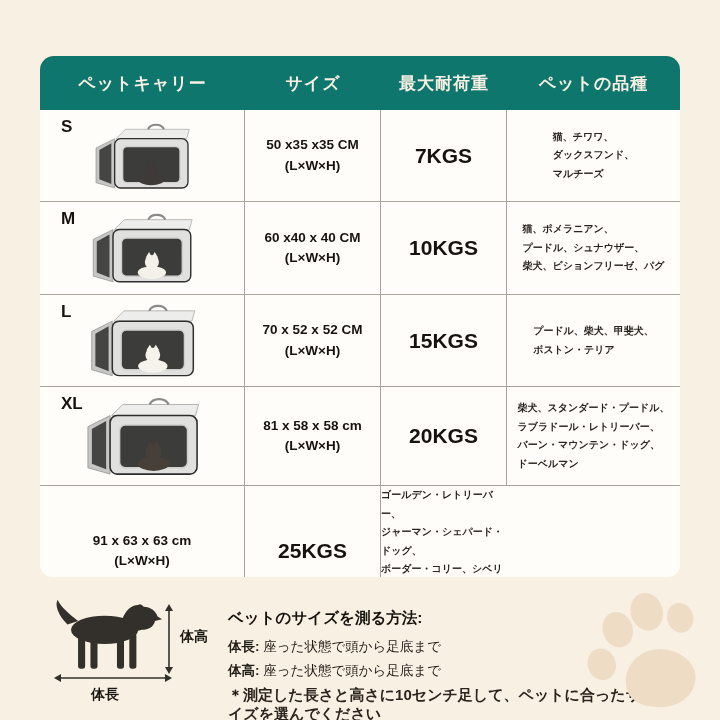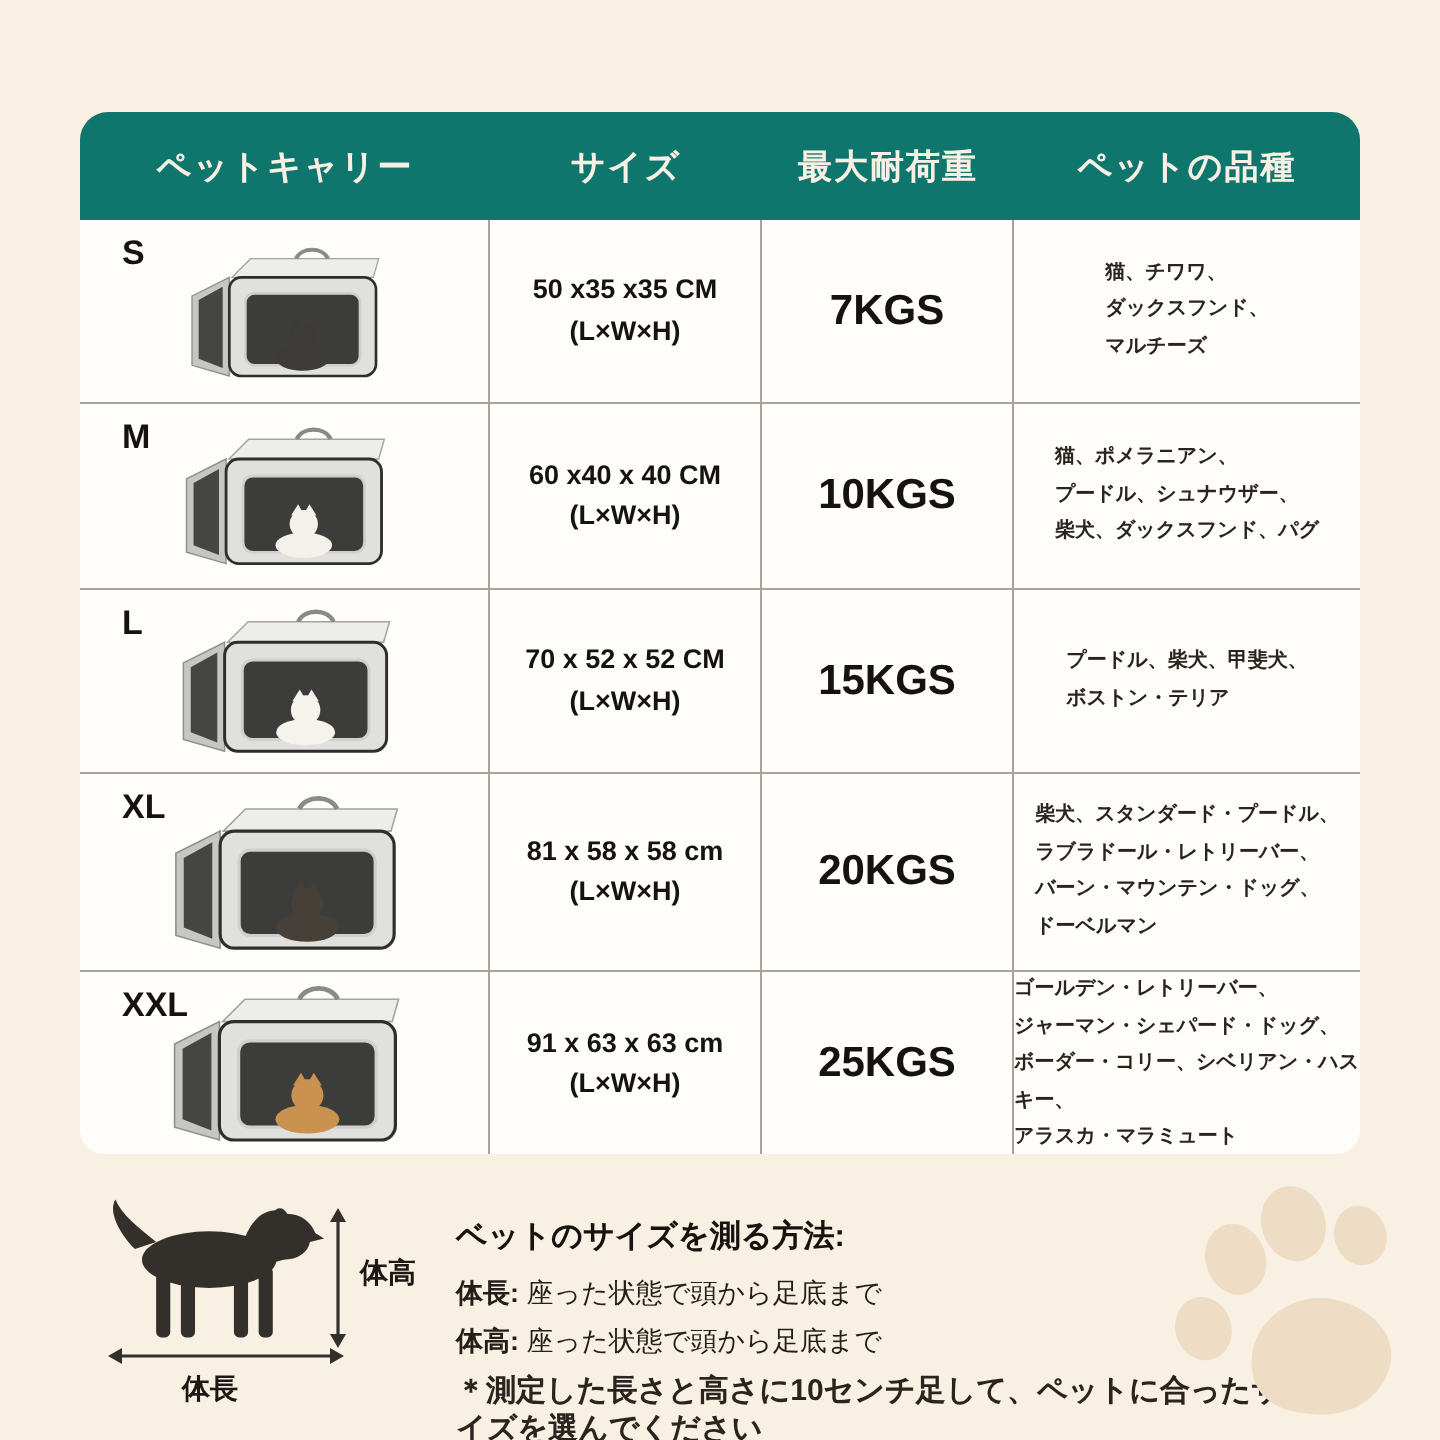--- a/index.html
+++ b/index.html
@@ -148,21 +148,21 @@
             <div>60 x40 x 40 CM</div>
             <div>(L×W×H)</div>
           </div>
         </div>
         <div class="cell">
           <div class="load">10KGS</div>
         </div>
         <div class="cell">
           <div class="breeds">猫、ポメラニアン、
 プードル、シュナウザー、
-柴犬、ダックスフンド、パグ</div>
+柴犬、ビションフリーゼ、パグ</div>
         </div>
       </div>
 
       <div class="trow row-l">
         <div class="cell">
           <span class="size-letter">L</span>
           <div class="carrier-wrap">
             <svg width="111" height="81" viewBox="0 0 150 110">
               <polygon points="6,40 34,26 34,100 6,92" fill="#c6c6c4" stroke="#8f8f8d" stroke-width="1"></polygon>
               <polygon points="11,43 29,33 29,94 11,87" fill="#454543"></polygon>
@@ -225,39 +225,20 @@
         </div>
         <div class="cell">
           <div class="breeds">柴犬、スタンダード・プードル、
 ラブラドール・レトリーバー、
 バーン・マウンテン・ドッグ、
 ドーベルマン</div>
         </div>
       </div>
 
       <div class="trow row-xxl">
-        <div class="cell">
-          <span class="size-letter">XXL</span>
-          <div class="carrier-wrap">
-            <svg width="121" height="88" viewBox="0 0 150 110">
-              <polygon points="6,40 34,26 34,100 6,92" fill="#c6c6c4" stroke="#8f8f8d" stroke-width="1"></polygon>
-              <polygon points="11,43 29,33 29,94 11,87" fill="#454543"></polygon>
-              <polygon points="36,26 50,12 146,12 142,26" fill="#ededeb" stroke="#a3a3a1" stroke-width="1"></polygon>
-              <path d="M84 12 C 88 3, 104 3, 108 12" fill="none" stroke="#8a8a88" stroke-width="3"></path>
-              <rect x="34" y="26" width="110" height="74" rx="9" fill="#e0e0de" stroke="#2e2e2c" stroke-width="2"></rect>
-              <rect x="46" y="38" width="86" height="54" rx="7" fill="#3c3c3a" stroke="#cfcfcd" stroke-width="2"></rect>
-              <g fill="#c9924f">
-                <path d="M80 66 l5 -8 4 7 z"></path>
-                  <path d="M98 66 l-5 -8 -4 7 z"></path>
-                <circle cx="89" cy="72" r="10"></circle>
-                <ellipse cx="89" cy="87" rx="20" ry="9"></ellipse>
-              </g>
-            </svg>
-          </div>
-        </div>
         <div class="cell">
           <div class="dims">
             <div>91 x 63 x 63 cm</div>
             <div>(L×W×H)</div>
           </div>
         </div>
         <div class="cell">
           <div class="load">25KGS</div>
         </div>
         <div class="cell">

